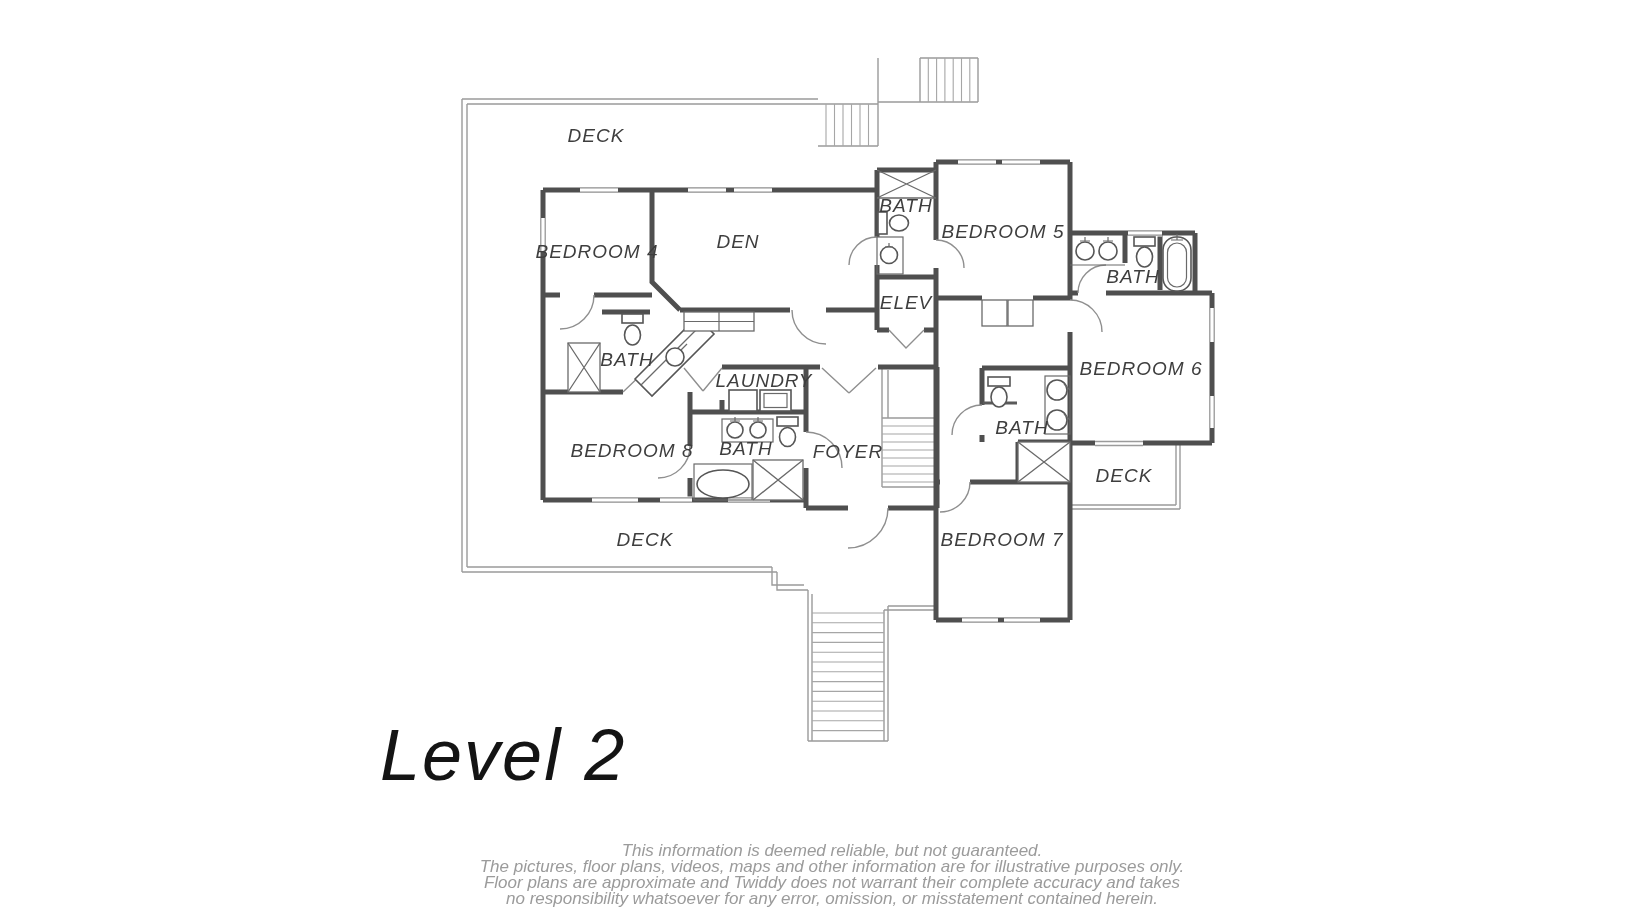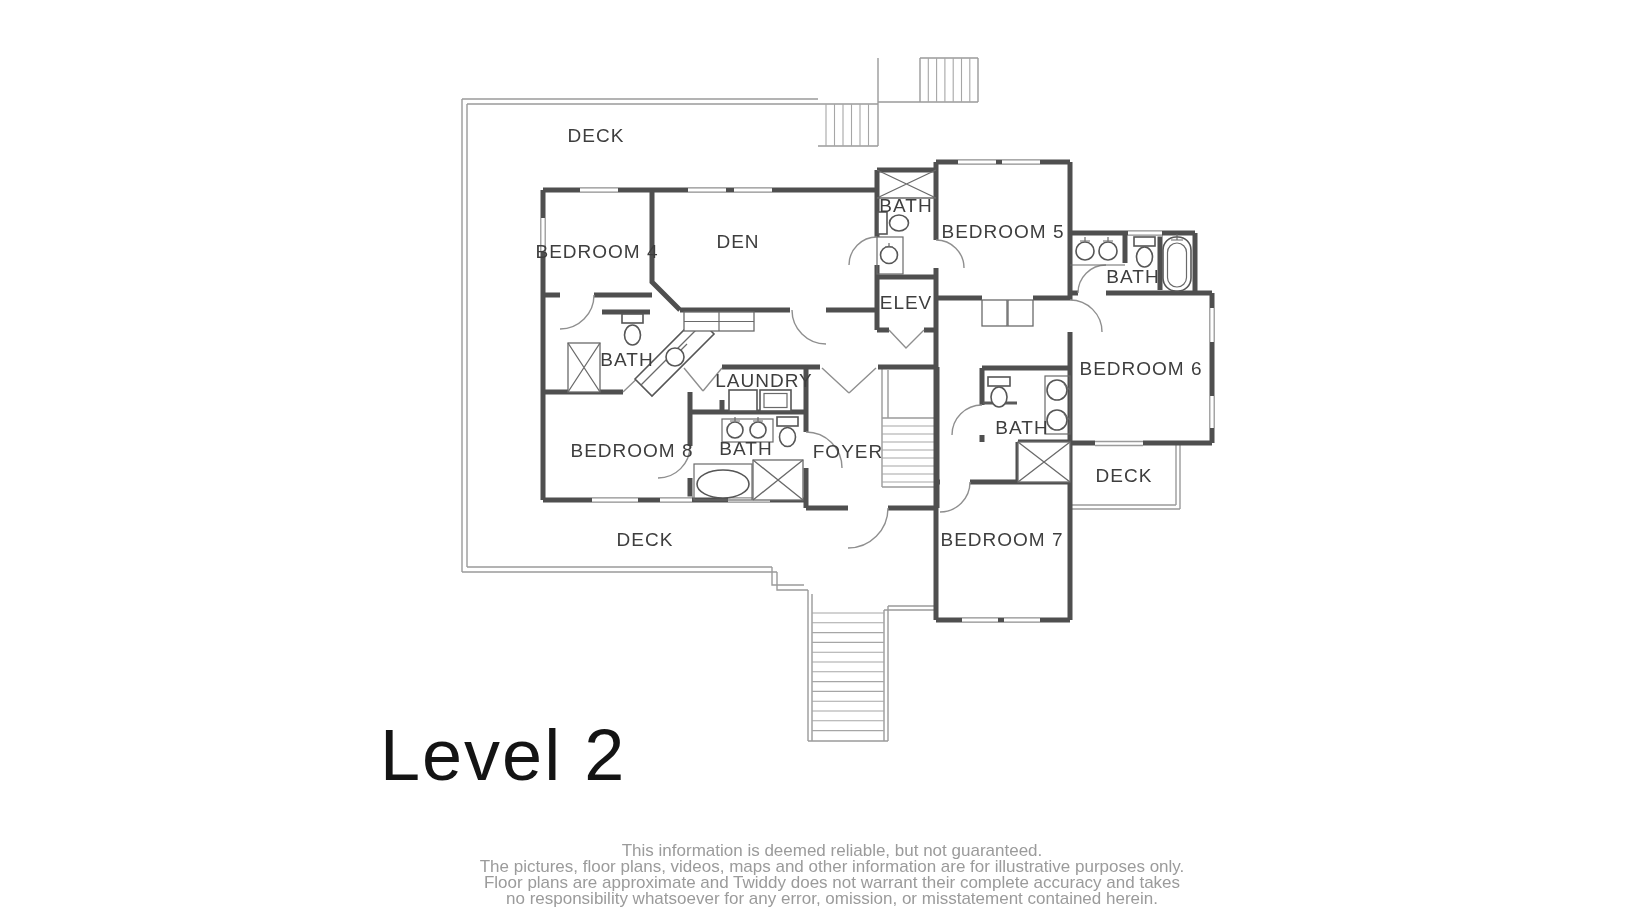--- a/index.html
+++ b/index.html
@@ -1,17 +1,17 @@
 <!DOCTYPE html>
 <html><head>
 <meta charset="utf-8">
 <style>
   html,body{margin:0;padding:0;background:#ffffff;}
   .canvas{position:relative;width:1632px;height:916px;background:#fff;overflow:hidden;
-          font-family:"Liberation Sans", sans-serif;}
+          font-family:"Liberation Sans", sans-serif;font-style:italic;}
   svg{display:block;}
   .wall{stroke:#4f4f4f;stroke-width:5;fill:none;stroke-linecap:butt;}
   .wallmid{stroke:#5a5a5a;stroke-width:3;fill:none;}
   .thin{stroke:#9b9b9b;stroke-width:1.4;fill:none;}
   .tread{stroke:#a6a6a6;stroke-width:1.1;fill:none;}
   .door{stroke:#8f8f8f;stroke-width:1.4;fill:none;}
   .erase{stroke:#ffffff;stroke-width:7;fill:none;}
   .win{stroke:#8f8f8f;stroke-width:1.2;fill:none;}
   .fix{stroke:#565656;stroke-width:1.6;fill:#ffffff;}
   .fixthin{stroke:#6a6a6a;stroke-width:1.2;fill:none;}

